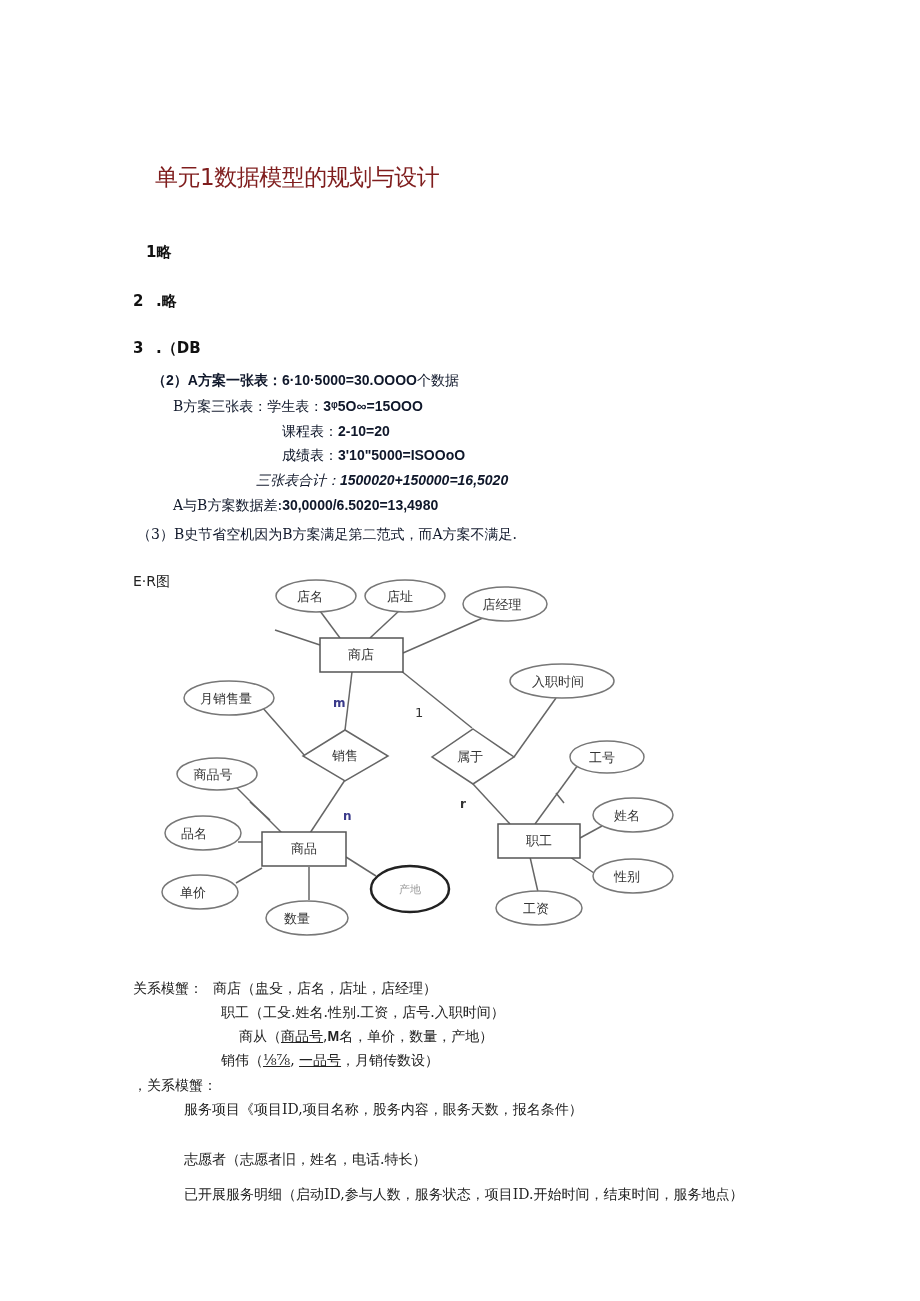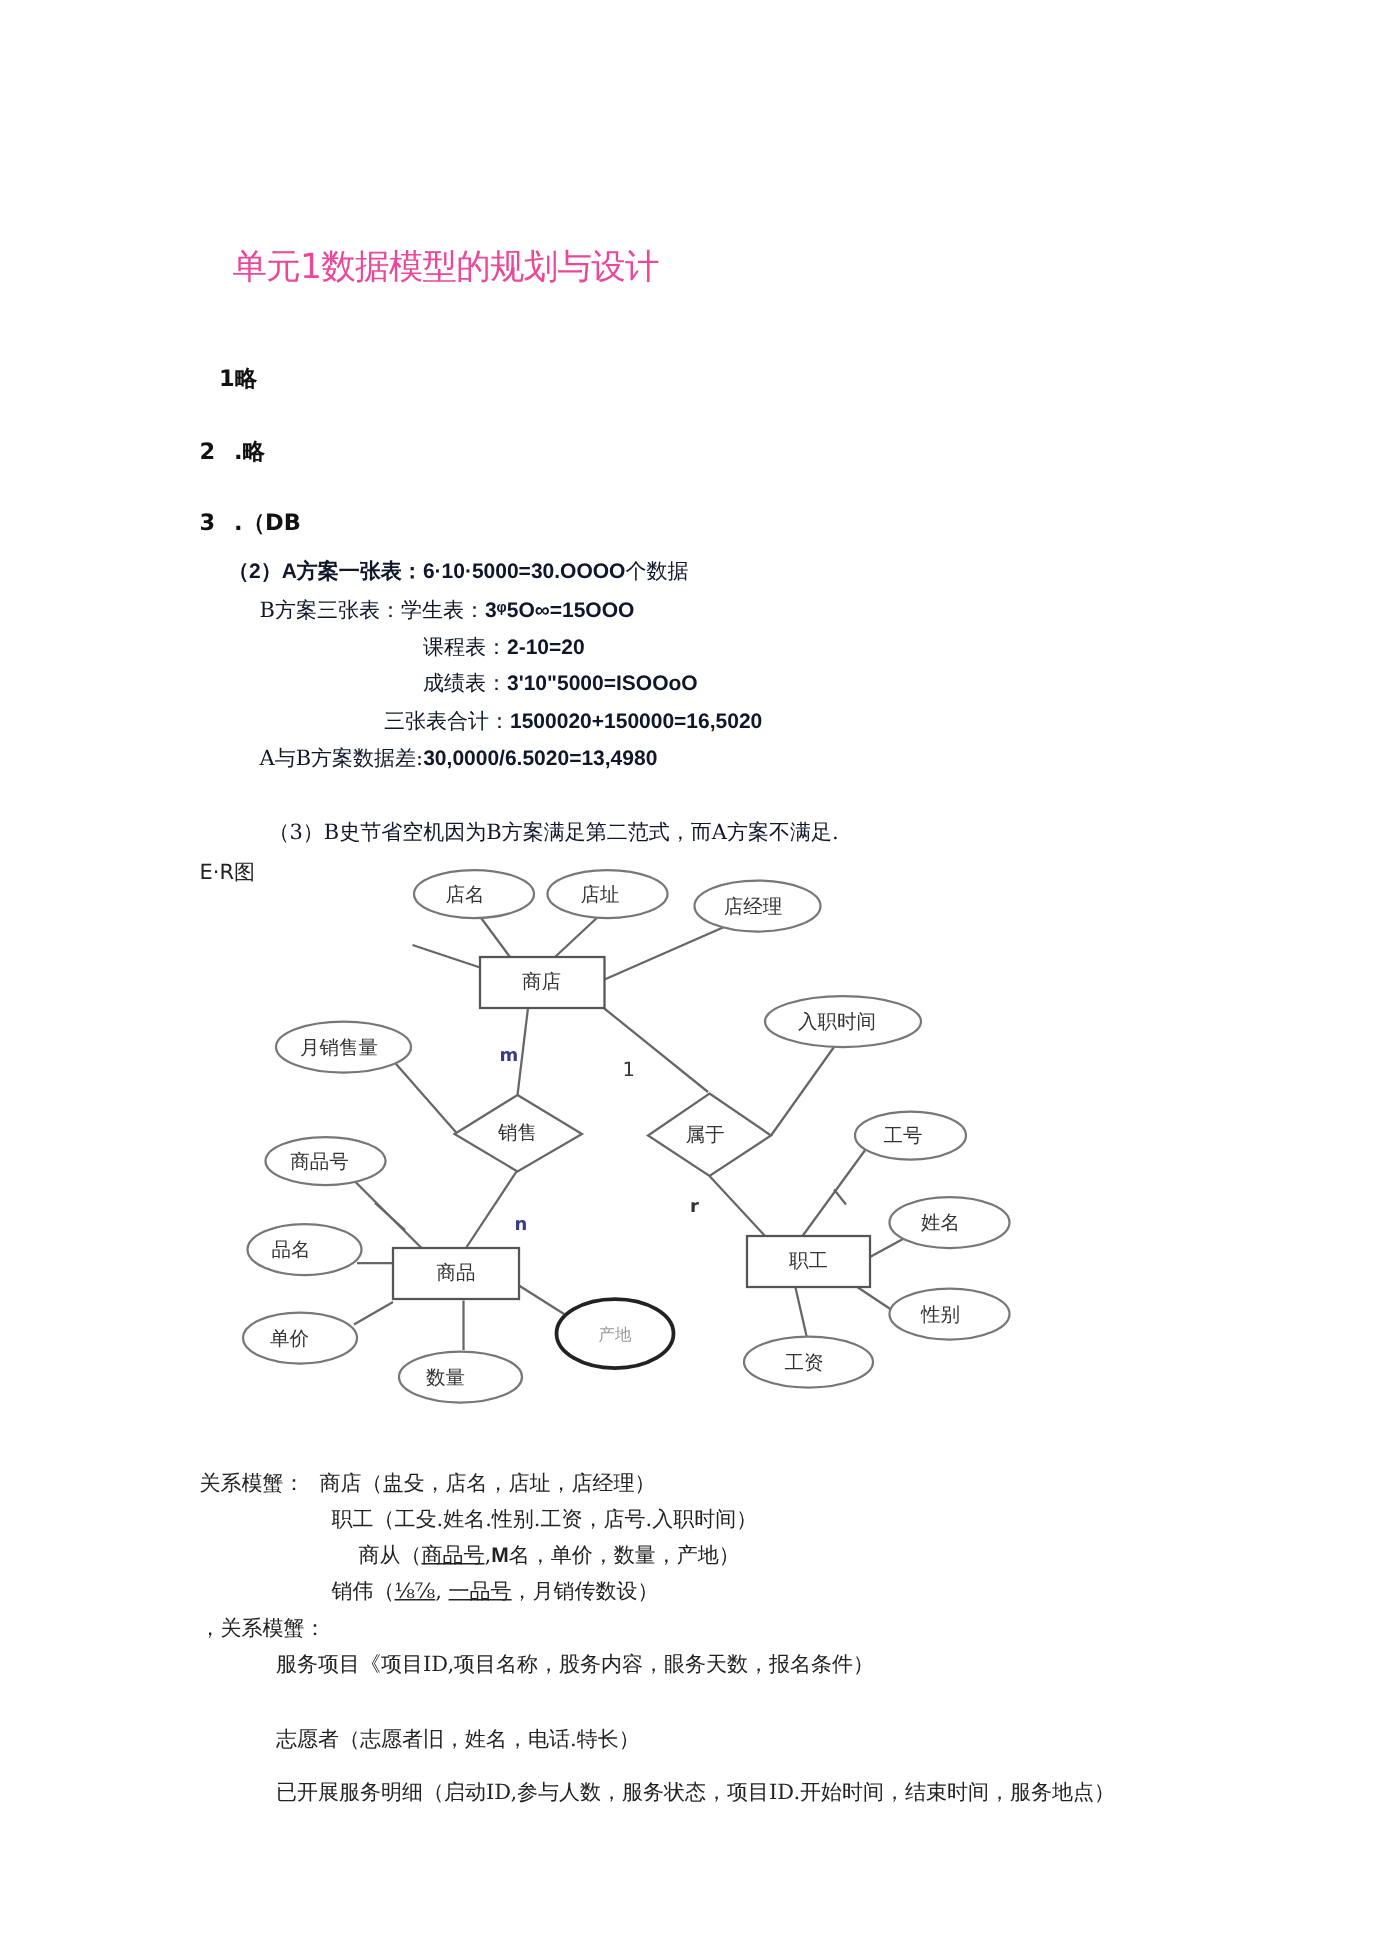--- a/index.html
+++ b/index.html
@@ -1,21 +1,21 @@
 <!DOCTYPE html>
 <html><head>
 <meta charset="utf-8">
 <style>
   html, body { margin: 0; padding: 0; background: #ffffff; }
   body {
     width: 920px; height: 1301px; position: relative; overflow: hidden;
     font-family: "DejaVu Sans", "Liberation Sans", sans-serif; color: #1a1a1a;
   }
   .abs { position: absolute; white-space: nowrap; }
-  .title { left: 155px; top: 162px; font-size: 23px; color: #ec4899; letter-spacing: -0.5px; }
+  .title { left: 155px; top: 162px; font-size: 23px; color: #7f1d1d; letter-spacing: -0.5px; }
   .q { font-size: 15px; font-weight: bold; color: #111; }
   .line { font-size: 14px; color: #0f172a; font-family: "DejaVu Serif", "Liberation Serif", serif; }
   .line b { font-family: "Liberation Sans", sans-serif; font-weight: bold; }
   .er-label { left: 133px; top: 573px; font-size: 14px; color: #222; }
   svg text { font-family: "DejaVu Sans", sans-serif; }
   .rel { font-size: 14px; color: #222; font-family: "DejaVu Serif", "Liberation Serif", serif; }
   .u { text-decoration: underline; }
 </style>
 </head>
 <body>
@@ -33,28 +33,28 @@
 </div>
 <div class="abs line" style="left:173px; top:398px;">
   <span>B方案三张表：学生表：</span><b>3ᵠ5O∞=15OOO</b>
 </div>
 <div class="abs line" style="left:282px; top:423px;">
   <span>课程表：</span><b>2-10=20</b>
 </div>
 <div class="abs line" style="left:282px; top:447px;">
   <span>成绩表：</span><b>3'10"5000=ISOOoO</b>
 </div>
-<div class="abs line" style="left:256px; top:472px;">
+<div class="abs line" style="left:256px; top:472px;font-style:italic;">
   <span>三张表合计：</span><b>1500020+150000=16,5020</b>
 </div>
 <div class="abs line" style="left:173px; top:497px;">
   <span>A与B方案数据差:</span><b>30,0000/6.5020=13,4980</b>
 </div>
 
-<div class="abs line" style="left:137px; top:546px;margin-left:42px;">（3）B史节省空机因为B方案满足第二范式，而A方案不满足.</div>
+<div class="abs line" style="left:137px; top:526px;">（3）B史节省空机因为B方案满足第二范式，而A方案不满足.</div>
 
 <div class="abs er-label">E·R图</div>
 
 <svg class="abs" style="left:0; top:560px;" width="920" height="400" viewBox="0 560 920 400">
   <g stroke="#666" stroke-width="1.5" fill="none">
 
     <line x1="275" y1="630" x2="320" y2="645"></line>
     <line x1="320" y1="611" x2="340" y2="638"></line>
     <line x1="400" y1="610" x2="370" y2="638"></line>
     <line x1="485" y1="617" x2="403" y2="653"></line>

